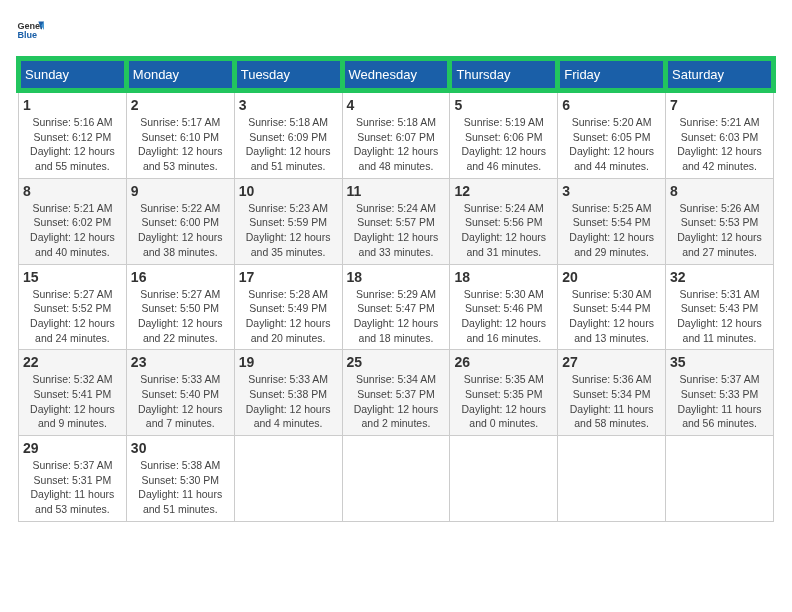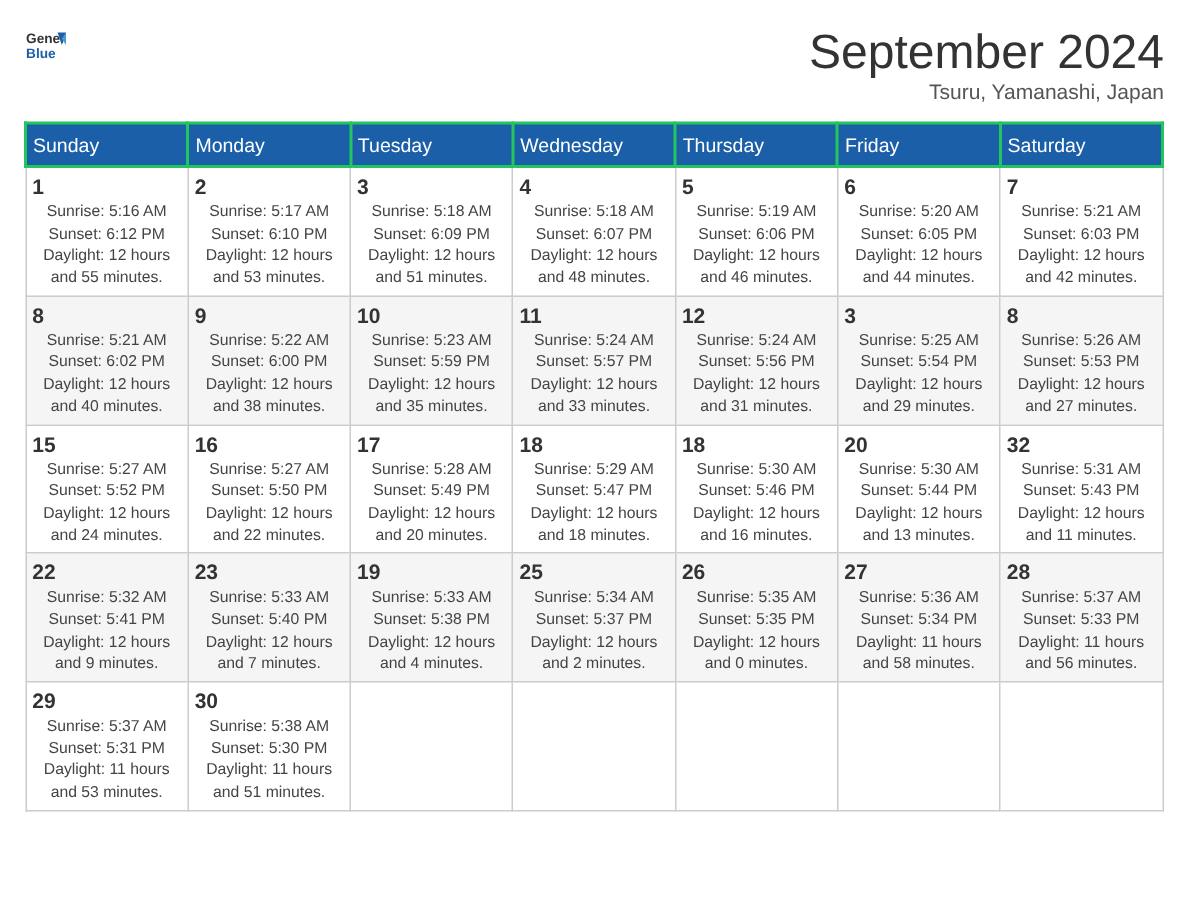--- a/index.html
+++ b/index.html
@@ -34,21 +34,21 @@
       border-collapse: collapse;
       font-size: 11px;
     }
     .calendar th {
       background: #1a5fa8;
       color: #fff;
       padding: 6px 4px;
       text-align: left;
       font-size: 13px;
       font-weight: normal;
-      border: 2px solid #22c55e;
+      border: 5px solid #22c55e;
     }
     .calendar td {
       vertical-align: top;
       border: 1px solid #ccc;
       padding: 4px;
       width: calc(100% / 7);
       min-height: 80px;
       background: #fff;
     }
     .calendar tr:nth-child(even) td {
@@ -79,24 +79,20 @@
 <body>
 
 <div class="header-area">
   <div class="logo">
     <svg class="logo-icon" viewBox="0 0 40 40">
       <text x="2" y="18" font-size="13" font-weight="bold" fill="#333" font-family="Arial">General</text>
       <text x="2" y="32" font-size="13" font-weight="bold" fill="#1a5fa8" font-family="Arial">Blue</text>
       <polygon points="32,8 40,8 36,20" fill="#1a5fa8"></polygon>
       <polygon points="36,14 40,8 40,20" fill="#4a9ad4"></polygon>
     </svg>
-  </div>
-  <div class="title-area">
-    <div class="month-title">September 2024</div>
-    <div class="location-title">Tsuru, Yamanashi, Japan</div>
   </div>
 </div>
 
 <table class="calendar">
   <thead>
     <tr id="calendar-header">
         <th>Sunday</th>
         <th>Monday</th>
         <th>Tuesday</th>
         <th>Wednesday</th>
@@ -215,21 +211,21 @@
         </td>
         <td>
           <span class="day-number">26</span>
           <div class="day-info">Sunrise: 5:35 AM<br>Sunset: 5:35 PM<br>Daylight: 12 hours<br>and 0 minutes.</div>
         </td>
         <td>
           <span class="day-number">27</span>
           <div class="day-info">Sunrise: 5:36 AM<br>Sunset: 5:34 PM<br>Daylight: 11 hours<br>and 58 minutes.</div>
         </td>
         <td>
-          <span class="day-number">28</span>
+          <span class="day-number">35</span>
           <div class="day-info">Sunrise: 5:37 AM<br>Sunset: 5:33 PM<br>Daylight: 11 hours<br>and 56 minutes.</div>
         </td>
       </tr>
       <tr>
         <td>
           <span class="day-number">29</span>
           <div class="day-info">Sunrise: 5:37 AM<br>Sunset: 5:31 PM<br>Daylight: 11 hours<br>and 53 minutes.</div>
         </td>
         <td>
           <span class="day-number">30</span>

